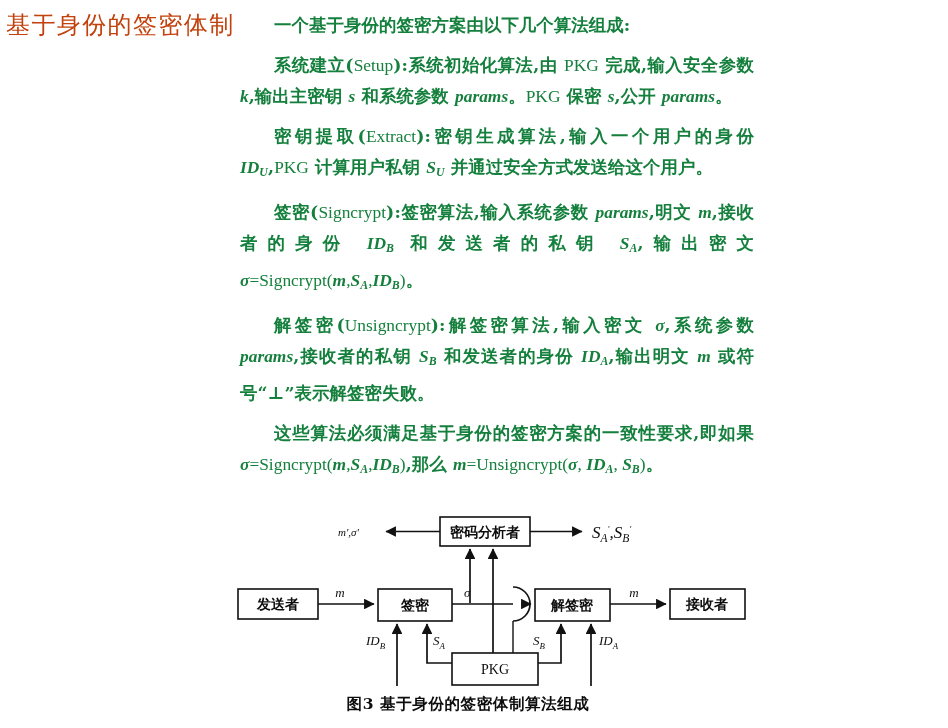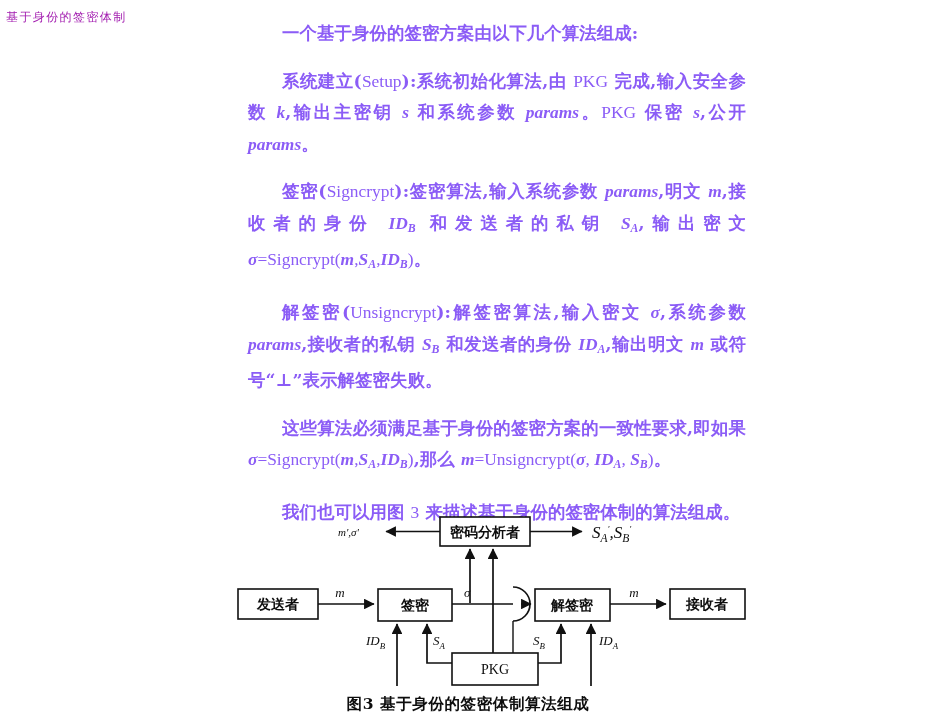--- a/index.html
+++ b/index.html
@@ -15,44 +15,44 @@
     color: #100f0e;
     overflow: hidden;
   }
 
   
   #running-head {
     position: absolute;
     left: 6px;
     top: 9px;
     font-family: "DejaVu Serif", "Liberation Serif", serif;
-    font-size: 12px;
+    font-size: 24px;
     letter-spacing: 1.4px;
-    color: #a21caf;
+    color: #c2410c;
     white-space: nowrap;
     font-weight: 400;
   }
 
   
   #body-column {
     position: absolute;
     left: 232px;
     top: 2px;
     width: 530px;
   }
   .para {
     font-family: "DejaVu Serif", "Liberation Serif", serif;
     font-size: 17.4px;
     line-height: 31.5px;
     font-weight: 700;
     text-align: justify;
     text-justify: inter-ideograph;
-    margin: 16px;
+    margin: 8px;
     letter-spacing: 0.1px;
-    color: #8b5cf6;
+    color: #15803d;
   }
   .para.indent { text-indent: 34px; }
   .para .it {
     font-style: italic;
     font-family: "Liberation Serif", "DejaVu Serif", serif;
     font-weight: 700;
     letter-spacing: 0;
   }
   .para .rm {
     font-family: "Liberation Serif", "DejaVu Serif", serif;
@@ -140,24 +140,24 @@
   }
 </style>
 </head>
 <body>
 
 <div id="running-head">基于身份的签密体制</div>
 
 <div id="body-column">
     <div class="para indent"><span>一个基于身份的签密方案由以下几个算法组成:</span></div>
     <div class="para indent"><span>系统建立(</span><span class="rm">Setup</span><span>):系统初始化算法,由 </span><span class="rm">PKG</span><span> 完成,输入安全参数 </span><span class="it">k</span><span>,输出主密钥 </span><span class="it">s</span><span> 和系统参数 </span><span class="it">params</span><span>。</span><span class="rm">PKG</span><span> 保密 </span><span class="it">s</span><span>,公开 </span><span class="it">params</span><span>。</span></div>
+    <div class="para indent"><span>密钥提取(</span><span class="rm">Extract</span><span>):密钥生成算法,输入一个用户的身份 </span><span class="it">ID</span><span class="sub">U</span><span>,</span><span class="rm">PKG</span><span> 计算用户私钥 </span><span class="it">S</span><span class="sub">U</span><span> 并通过安全方式发送给这个用户。</span></div>
     <div class="para indent"><span>签密(</span><span class="rm">Signcrypt</span><span>):签密算法,输入系统参数 </span><span class="it">params</span><span>,明文 </span><span class="it">m</span><span>,接收者的身份 </span><span class="it">ID</span><span class="sub">B</span><span> 和发送者的私钥 </span><span class="it">S</span><span class="sub">A</span><span>,输出密文 </span><span class="it">σ</span><span class="rm">=Signcrypt(</span><span class="it">m</span><span class="rm">,</span><span class="it">S</span><span class="sub">A</span><span class="rm">,</span><span class="it">ID</span><span class="sub">B</span><span class="rm">)</span><span>。</span></div>
     <div class="para indent"><span>解签密(</span><span class="rm">Unsigncrypt</span><span>):解签密算法,输入密文 </span><span class="it">σ</span><span>,系统参数 </span><span class="it">params</span><span>,接收者的私钥 </span><span class="it">S</span><span class="sub">B</span><span> 和发送者的身份 </span><span class="it">ID</span><span class="sub">A</span><span>,输出明文 </span><span class="it">m</span><span> 或符号“⊥”表示解签密失败。</span></div>
     <div class="para indent"><span>这些算法必须满足基于身份的签密方案的一致性要求,即如果 </span><span class="it">σ</span><span class="rm">=Signcrypt(</span><span class="it">m</span><span class="rm">,</span><span class="it">S</span><span class="sub">A</span><span class="rm">,</span><span class="it">ID</span><span class="sub">B</span><span class="rm">)</span><span>,那么 </span><span class="it">m</span><span class="rm">=Unsigncrypt(</span><span class="it">σ</span><span class="rm">, </span><span class="it">ID</span><span class="sub">A</span><span class="rm">, </span><span class="it">S</span><span class="sub">B</span><span class="rm">)</span><span>。</span></div>
-    <div class="para indent"><span>我们也可以用图 </span><span class="rm">3</span><span> 来描述基于身份的签密体制的算法组成。</span></div>
   </div>
 
 <div id="figure">
 
   <svg width="948" height="200" viewBox="0 0 948 200">
 
     <defs>
       <marker id="arrow" viewBox="0 0 10 10" refX="9.4" refY="5" markerWidth="6.2" markerHeight="6.2" orient="auto-start-reverse">
         <path d="M 0 0 L 10 5 L 0 10 z" fill="#111111"></path>
       </marker>

